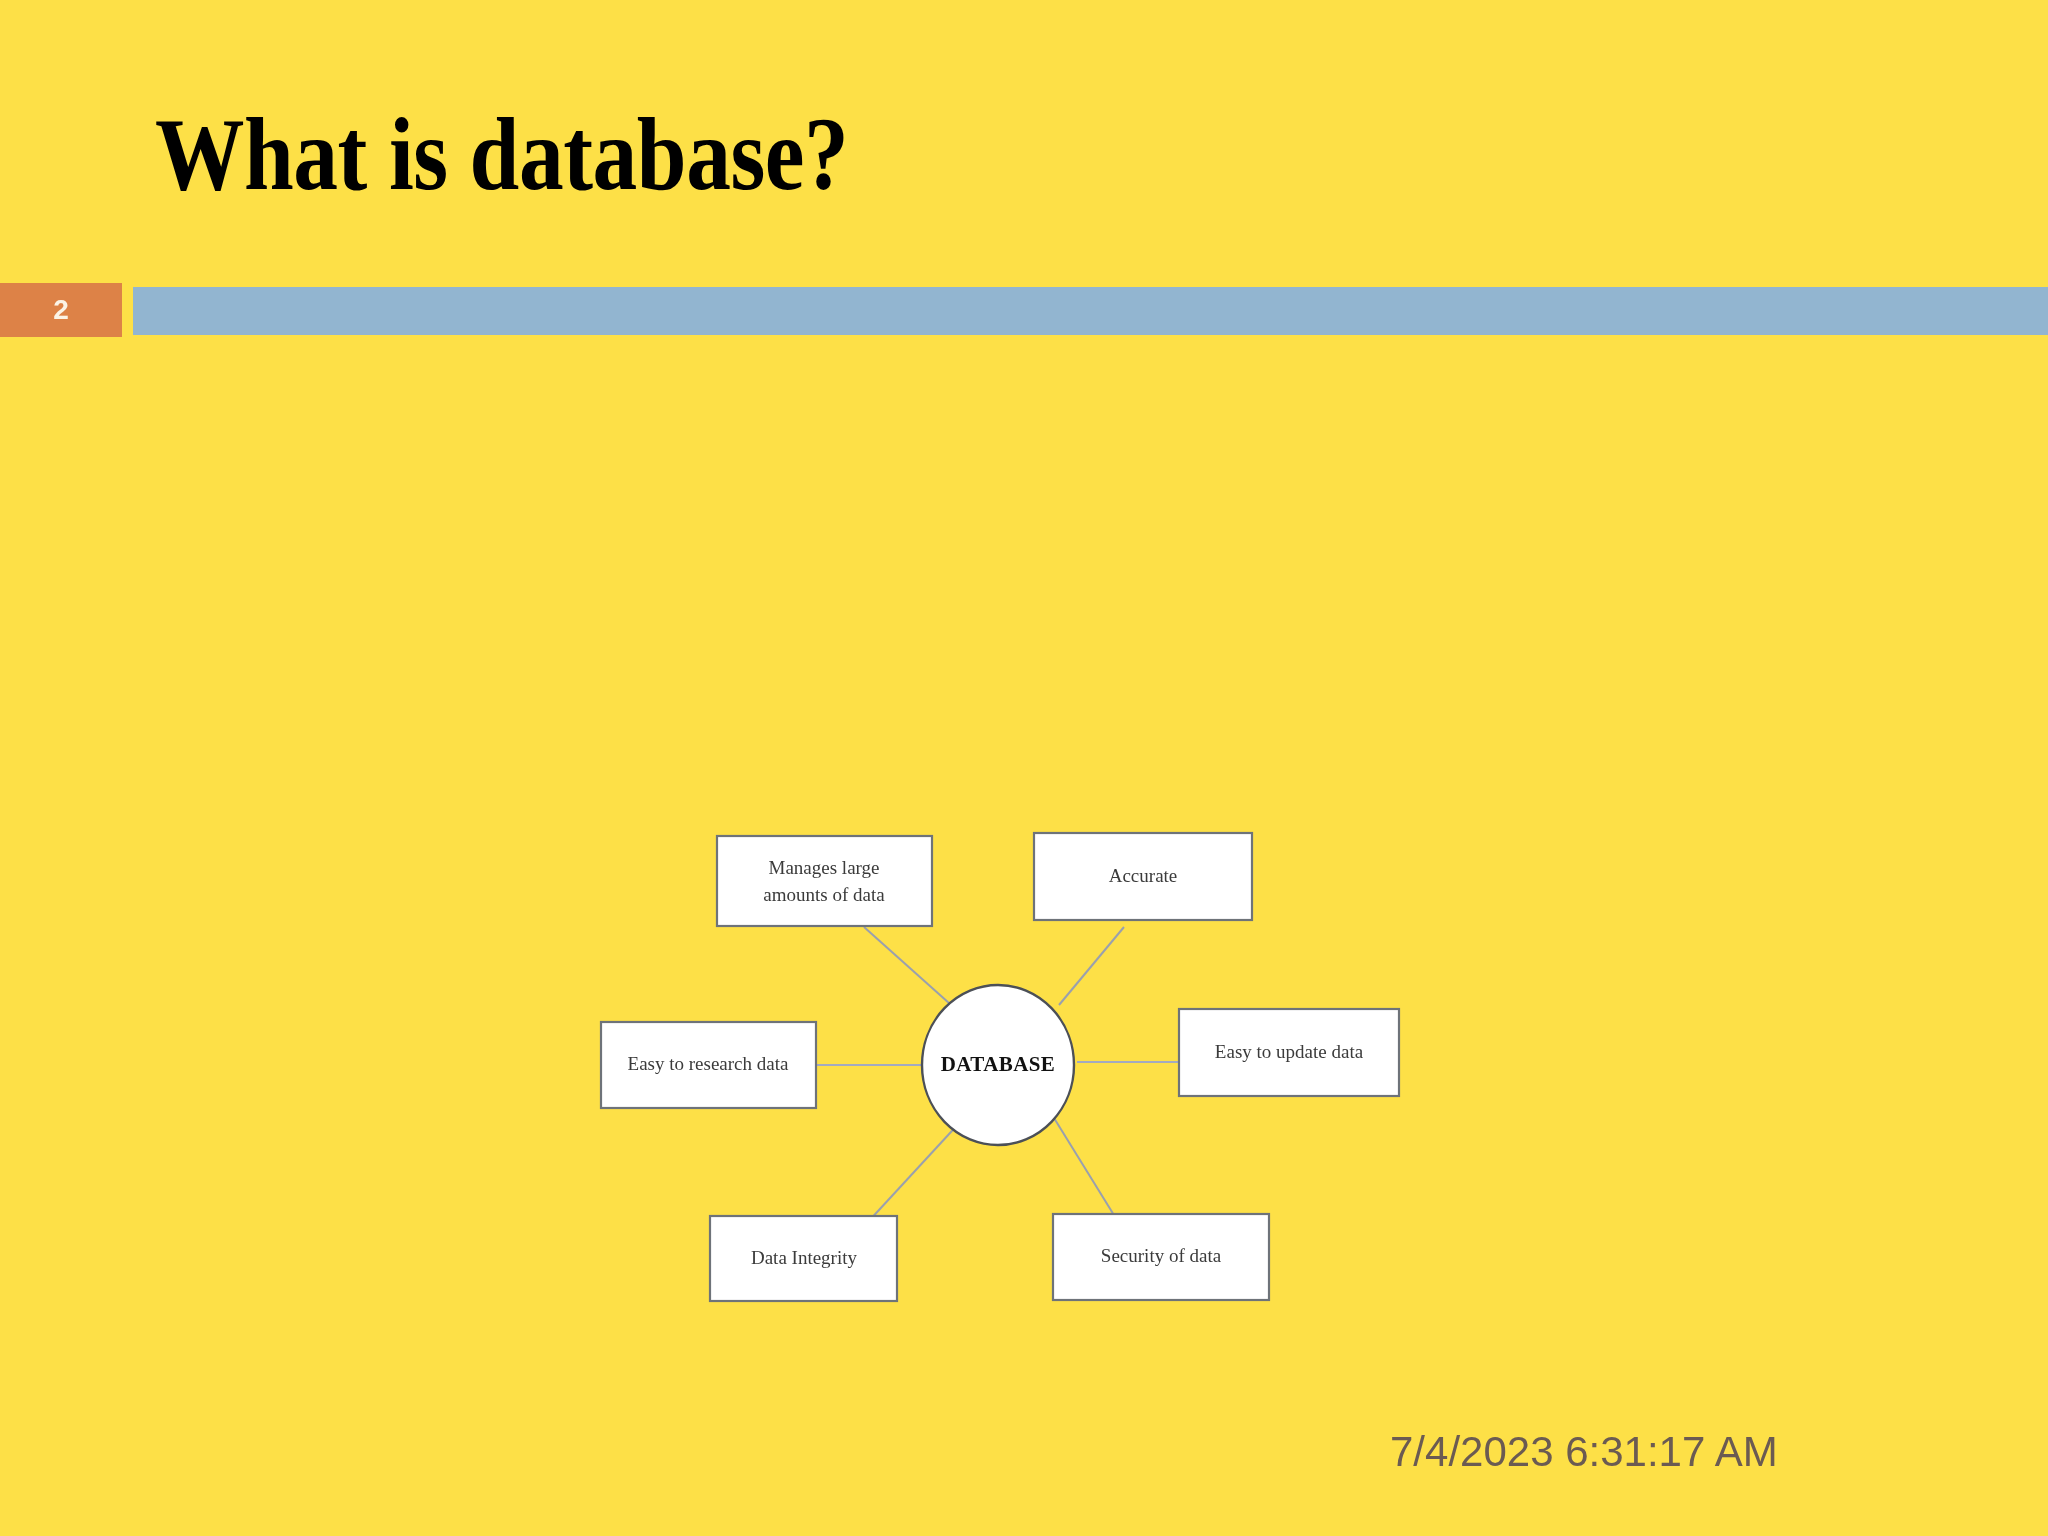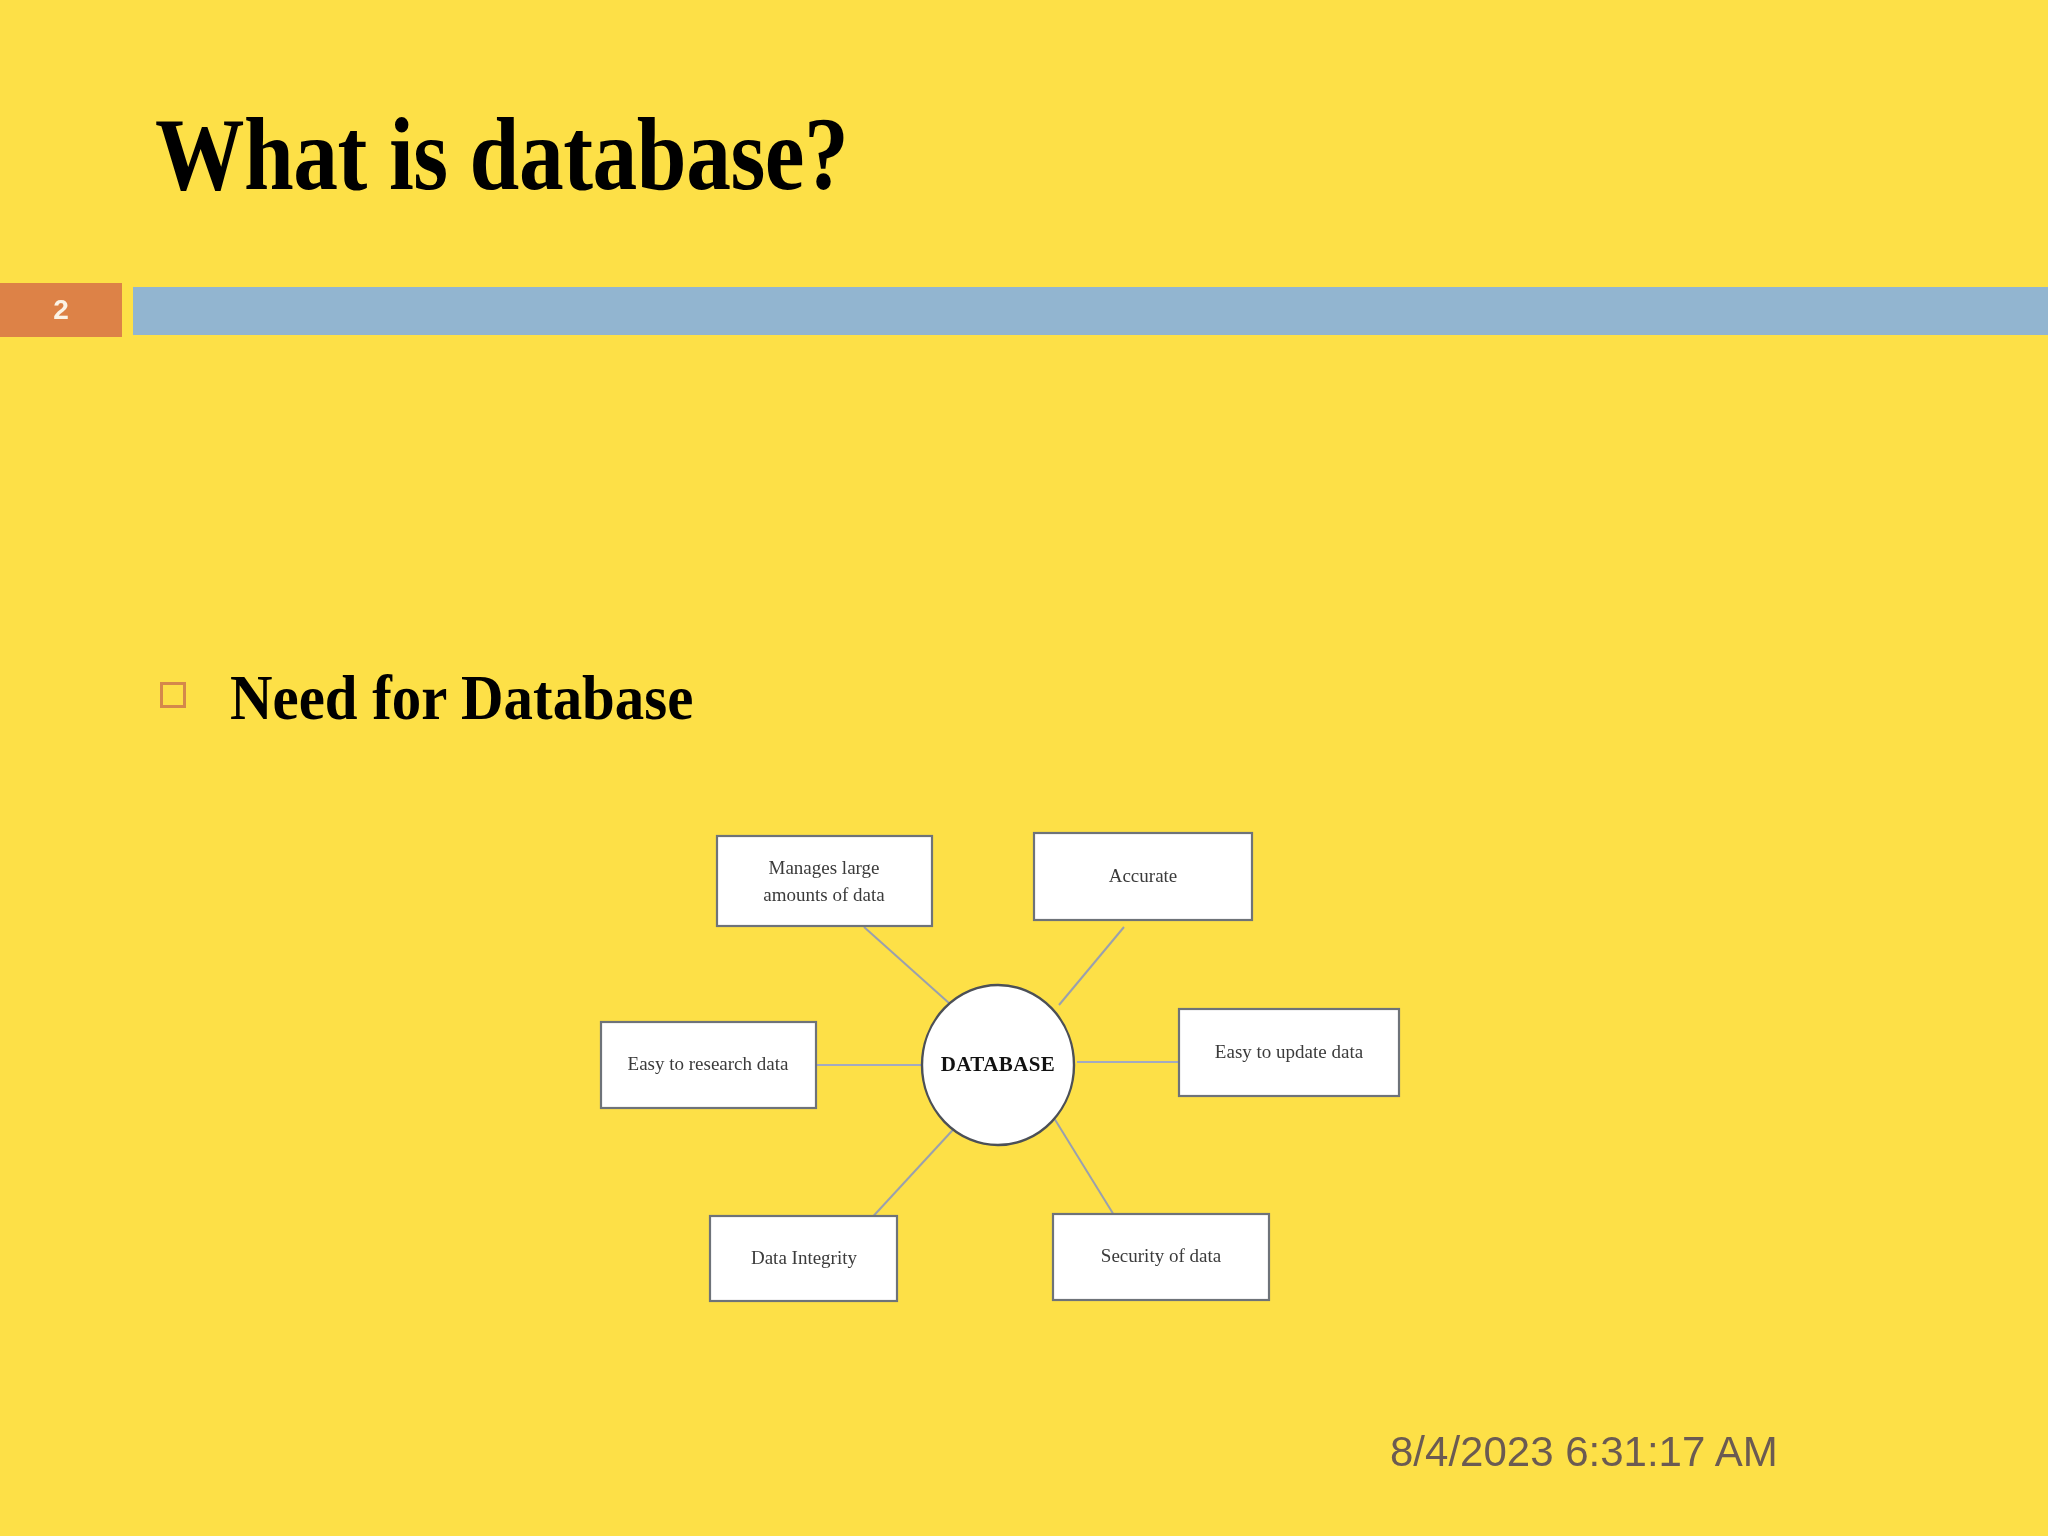--- a/index.html
+++ b/index.html
@@ -149,24 +149,20 @@
 
   <div id="slide-title">What is database?</div>
 
   <div id="page-number-badge">
     <span>2</span>
   </div>
 
   <div id="header-rule"></div>
 
 
-  <div class="bullet-row" id="bullet-2">
-    <span class="bullet-marker"></span>
-    <span class="bullet-text strong">Need for Database</span>
-  </div>
 
   <div id="diagram">
     <svg width="900" height="560" viewBox="0 0 900 560" xmlns="http://www.w3.org/2000/svg">
 
       <line class="connector" x1="285" y1="127" x2="380" y2="212"></line>
       <line class="connector" x1="545" y1="127" x2="480" y2="205"></line>
       <line class="connector axis" x1="238" y1="265" x2="345" y2="265"></line>
       <line class="connector axis" x1="498" y1="262" x2="615" y2="262"></line>
       <line class="connector" x1="288" y1="423" x2="383" y2="320"></line>
       <line class="connector" x1="538" y1="420" x2="475" y2="318"></line>
@@ -203,15 +199,15 @@
       </g>
 
       <g>
         <ellipse class="node-ellipse" cx="419" cy="265" rx="76" ry="80"></ellipse>
         <text class="node-label center" x="419" y="266">DATABASE</text>
       </g>
 
     </svg>
   </div>
 
-  <div id="timestamp">8/4/2023 6:31:17 AM</div>
+  <div id="timestamp">7/4/2023 6:31:17 AM</div>
 
 </div>
 
 </body></html>

